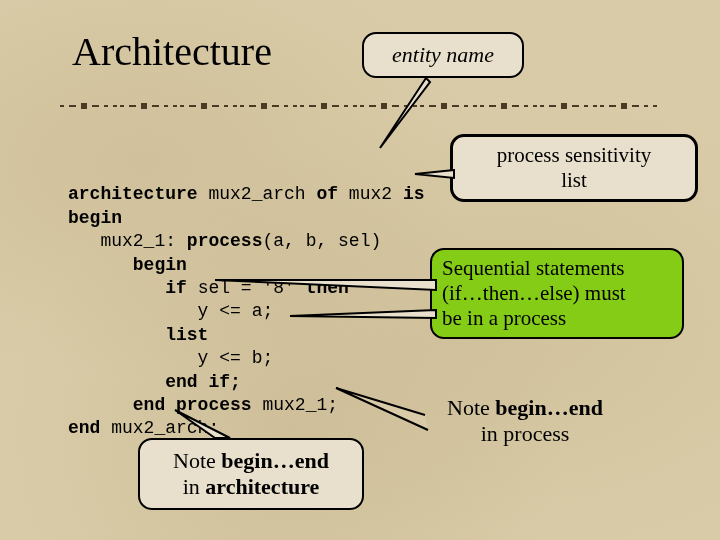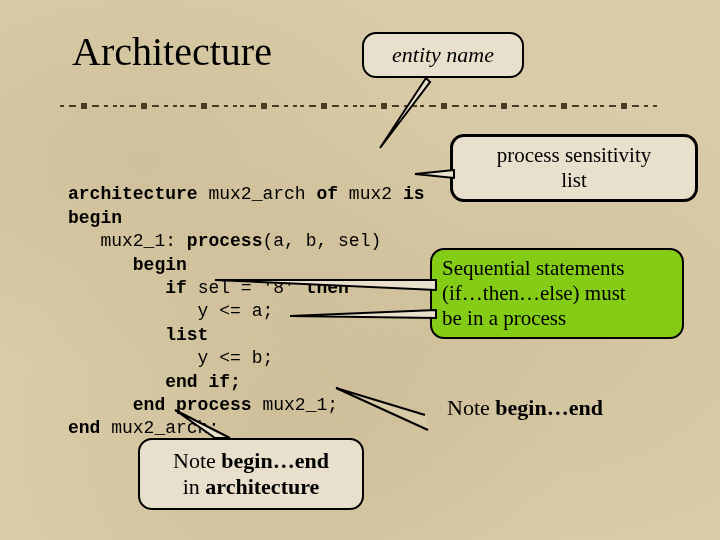--- a/index.html
+++ b/index.html
@@ -146,20 +146,21 @@
 <span>      </span><span class="kw">end process</span><span> mux2_1;</span>
 <span class="kw">end</span><span> mux2_arch;</span>
 </div>
 
 <div class="callout-r1">process sensitivity<br>list</div>
 
 <div class="callout-r2">Sequential statements<br>(if…then…else) must<br>be in a process</div>
 
 <div class="callout-r3">
   <span>Note </span><b>begin…end</b><br>
+  <span>in process</span>
 </div>
 
 <div class="callout-b">
   <span>Note </span><b>begin…end</b><br>
   <span>in </span><b>architecture</b>
 </div>
 
 <svg class="overlay" viewBox="0 0 720 540">
   <polygon points="426,78 380,148 430,82" fill="#e8e0cc" stroke="#000" stroke-width="2"></polygon>
   <polygon points="454,170 415,174 454,178" fill="#e8e0cc" stroke="#000" stroke-width="2"></polygon>

